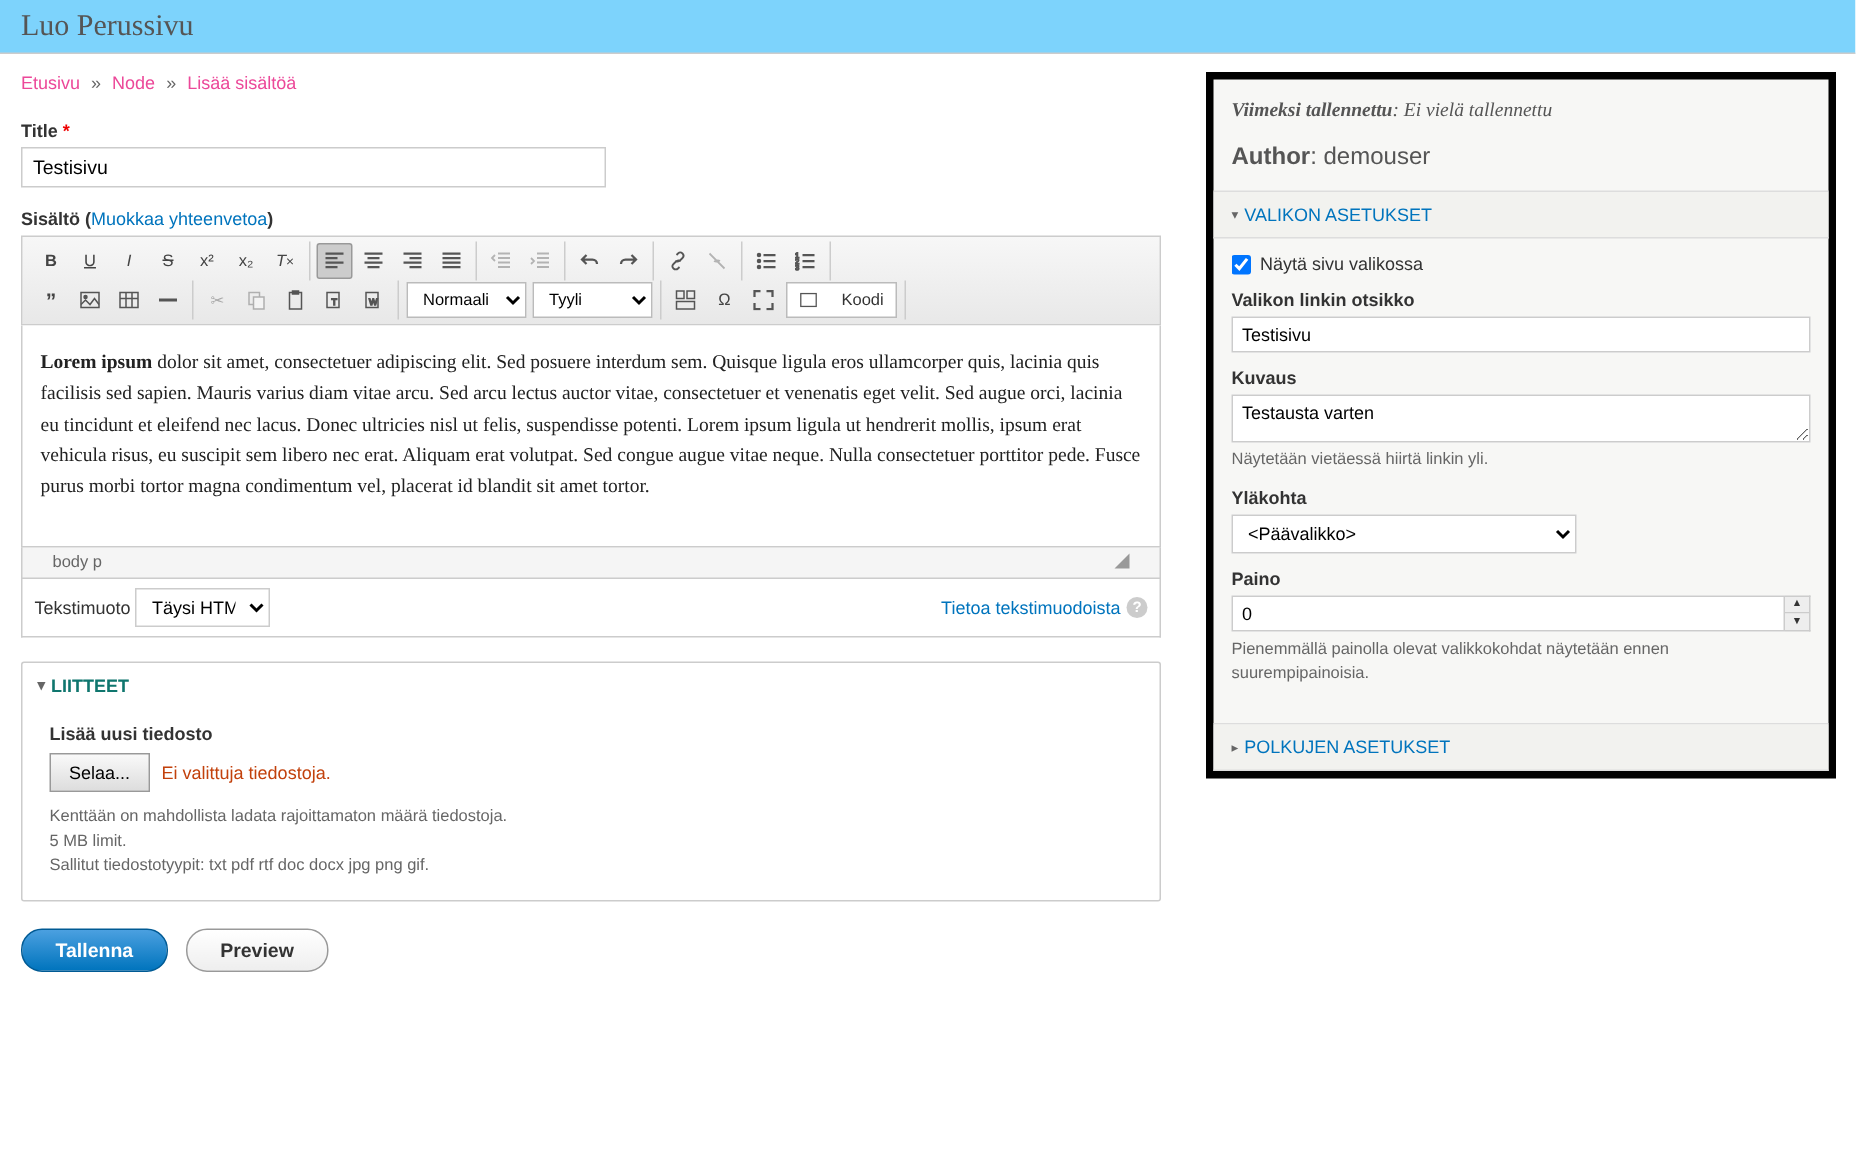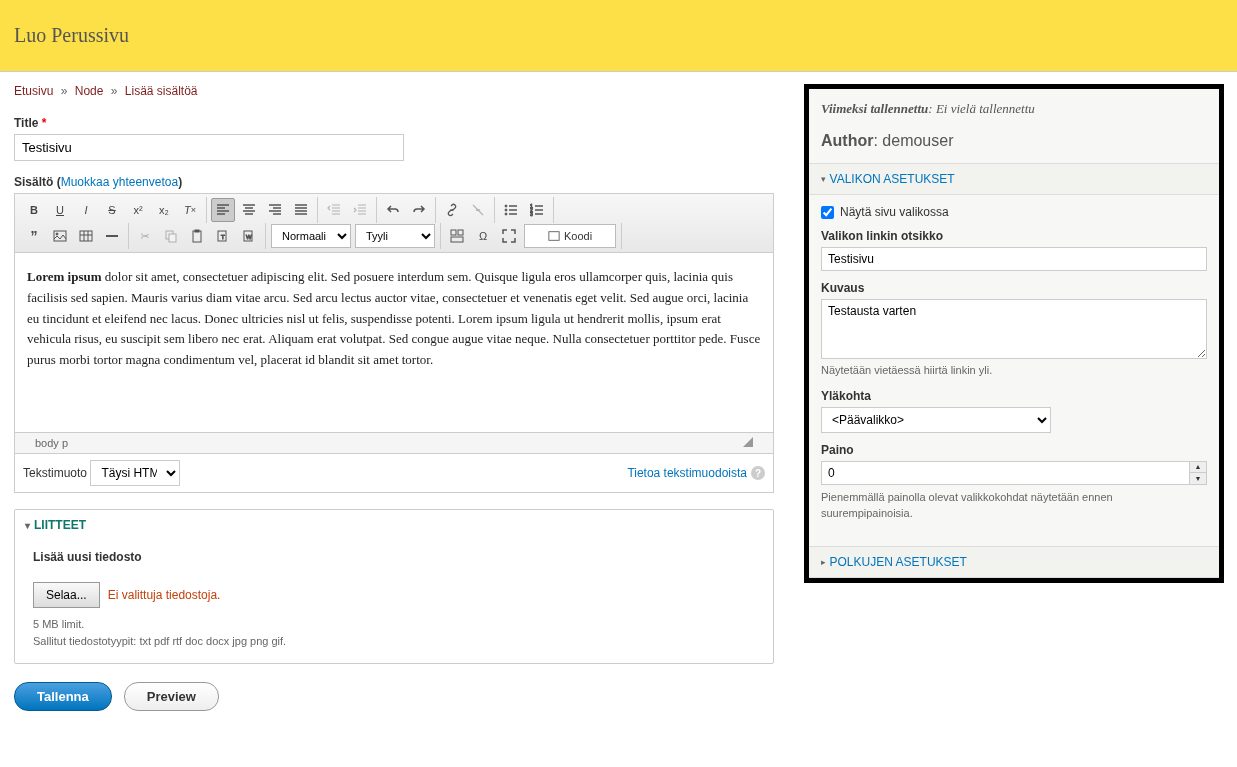--- a/index.html
+++ b/index.html
@@ -1,69 +1,69 @@
 <!DOCTYPE html>
 <html><head>
 <meta charset="utf-8">
 <style>
 * { box-sizing: border-box; margin: 0; padding: 0; }
 body { font-family: "Lucida Grande", Verdana, sans-serif; font-size: 12px; color: #333; background: #fff; }
-.header-bar { background: #fde047; padding: 24px 14px; border-bottom: 1px solid #ccc; }
+.header-bar { background: #7dd3fc; padding: 6px 14px; border-bottom: 1px solid #ccc; }
 .header-bar h1 { font-size: 20px; font-weight: normal; color: #555; font-family: Georgia, serif; }
 .content { padding: 12px 14px; display: flex; gap: 30px; }
 .main { flex: 0 0 760px; }
 .sidebar { flex: 0 0 420px; }
 .breadcrumb { margin-bottom: 18px; font-size: 12px; }
-.breadcrumb a { color: #7f1d1d; text-decoration: none; margin-top: 44px; }
+.breadcrumb a { color: #ec4899; text-decoration: none; margin-top: 44px; }
 .breadcrumb .sep { color: #666; margin: 0 4px; }
 .field { margin-bottom: 14px; }
 .field-label { font-weight: bold; font-size: 12px; margin-bottom: 4px; display: block; }
 .required { color: #e00; }
 .summary-link { color: #0074bd; font-weight: normal; text-decoration: none; }
 input[type=text], textarea, select { border: 1px solid #ccc; padding: 4px 6px; font-size: 12px; background: #fff; font-family: inherit; }
 input[type=text].title-input { width: 390px; font-size: 13px; padding: 5px 7px; }
 .toolbar { border: 1px solid #ccc; background: linear-gradient(#f7f7f7,#e8e8e8); display: flex; flex-wrap: wrap; padding: 3px; }
 .toolbar-row { display: flex; flex-wrap: wrap; width: 100%; }
 .tb-group { display: flex; border-right: 1px solid #ccc; padding: 0 3px; align-items: center; }
 .tb-btn { width: 24px; height: 24px; display: flex; align-items: center; justify-content: center; cursor: pointer; border: 1px solid transparent; border-radius: 2px; margin: 1px; font-size: 11px; color: #444; }
 .tb-btn.active { background: #ccc; border-color: #999; }
 .tb-btn svg { width: 14px; height: 14px; fill: #555; stroke: #555; }
 .tb-select { height: 24px; margin: 1px 2px; padding: 2px 6px; border: 1px solid #bbb; background: #fff; font-size: 11px; min-width: 80px; }
-.tb-code { height: 24px; display: flex; align-items: center; padding: 0 23px; background: #fff; border: 1px solid #bbb; margin: 1px 2px; cursor: pointer; font-size: 11px; gap: 4px; }
-.editor-body { border: 1px solid #ccc; border-top: none; background: #fff; padding: 14px 12px; height: 180px; overflow-y: scroll; font-family: Georgia, serif; font-size: 13px; line-height: 1.6; color: #222; position: relative; }
+.tb-code { height: 24px; display: flex; align-items: center; padding: 0 8px; background: #fff; border: 1px solid #bbb; margin: 1px 2px; cursor: pointer; font-size: 11px; gap: 16px; }
+.editor-body { border: 1px solid #ccc; border-top: none; background: #fff; padding: 14px 12px; height: 148px; overflow-y: scroll; font-family: Georgia, serif; font-size: 13px; line-height: 1.6; color: #222; position: relative; }
 .editor-status { border: 1px solid #ccc; border-top: none; background: #f5f5f5; padding: 4px 20px; font-size: 11px; color: #666; display: flex; justify-content: space-between; }
 .resize-handle { width: 0; height: 0; border-left: 10px solid transparent; border-bottom: 10px solid #999; cursor: nwse-resize; }
 .format-row { display: flex; justify-content: space-between; align-items: center; border: 1px solid #ccc; border-top: none; padding: 6px 8px; background: #fff; }
 .format-row select { width: 90px; }
 .info-link { color: #0074bd; text-decoration: none; display: flex; align-items: center; gap: 4px; }
 .help-icon { width: 14px; height: 14px; border-radius: 50%; background: #ccc; color: #fff; display: inline-flex; align-items: center; justify-content: center; font-size: 10px; font-weight: bold; }
 .fieldset { border: 1px solid #ccc; border-radius: 2px; margin-top: 16px; padding: 0; }
 .fieldset-legend { padding: 8px 10px; font-weight: bold; color: #0f766e; font-size: 12px; cursor: pointer; display: flex; align-items: center; gap: 4px; }
 .fieldset-legend::before { content: "▾"; font-size: 10px; color: #666; }
 .fieldset-body { padding: 10px 18px 14px; }
-.file-section label { font-weight: bold; display: block; margin-bottom: 18px; }
+.file-section label { font-weight: bold; display: block; margin-bottom: 6px; }
 .file-row { display: flex; align-items: center; gap: 8px; margin-bottom: 8px; }
 .browse-btn { background: linear-gradient(#f9f9f9,#ddd); border: 1px solid #999; border-radius: 0; padding: 5px 12px; cursor: pointer; font-size: 12px; }
 .file-status { color: #c2410c; }
 .help-text { color: #666; font-size: 11px; line-height: 1.5; }
 .actions { margin-top: 18px; display: flex; gap: 12px; }
 .btn-primary { background: linear-gradient(#4ba0e0,#0074bd); color: #fff; border: 1px solid #005a94; border-radius: 14px; padding: 6px 22px; font-weight: bold; font-size: 13px; cursor: pointer; }
 .btn-secondary { background: linear-gradient(#fff,#eee); color: #333; border: 1px solid #999; border-radius: 14px; padding: 6px 22px; font-weight: bold; font-size: 13px; cursor: pointer; }
 .side-box { border: 5px solid #000000; background: #f7f7f5; }
 .side-header { padding: 10px 12px; font-style: italic; color: #555; font-family: Georgia, serif; font-size: 13px; line-height: 1.6; border-bottom: 1px solid #ddd; }
 .side-header .label { font-weight: bold; font-style: italic; }
 .side-header .author-line { font-style: normal; font-family: "Lucida Grande", Verdana, sans-serif; font-size: 16px; margin-top: 8px; }
 .side-header .author-line .label { font-style: normal; }
 .side-section-header { padding: 8px 12px; font-weight: normal; color: #0074bd; font-size: 12px; cursor: pointer; border-bottom: 1px solid #ddd; background: #f2f2ef; display: flex; align-items: center; gap: 4px; }
 .side-section-header::before { content: "▾"; font-size: 9px; color: #666; }
 .side-section-header.collapsed::before { content: "▸"; }
 .side-section-body { padding: 10px 12px 14px; border-bottom: 1px solid #ddd; }
 .side-section-body .field { margin-bottom: 10px; }
 .side-section-body input[type=text], .side-section-body textarea, .side-section-body select { width: 100%; }
-.side-section-body textarea { height: 60px; resize: vertical; }
+.side-section-body textarea { height: 32px; resize: vertical; }
 .checkbox-row { display: flex; align-items: center; gap: 6px; margin-bottom: 10px; }
 .spinner-wrap { display: flex; }
 .spinner-wrap input { flex: 1; }
 .spinner-btns { display: flex; flex-direction: column; border: 1px solid #ccc; border-left: none; }
 .spinner-btns span { width: 16px; height: 11px; display: flex; align-items: center; justify-content: center; font-size: 7px; background: #eee; cursor: pointer; }
 .spinner-btns span:first-child { border-bottom: 1px solid #ccc; }
 </style>
 </head>
 <body>
 
@@ -289,20 +289,21 @@
     </div>
 
     <div class="fieldset">
       <div class="fieldset-legend">LIITTEET</div>
       <div class="fieldset-body file-section">
         <label>Lisää uusi tiedosto</label>
         <div class="file-row">
           <button class="browse-btn">Selaa...</button>
           <span class="file-status">Ei valittuja tiedostoja.</span>
         </div>
+        <div class="help-text">Kenttään on mahdollista ladata rajoittamaton määrä tiedostoja.</div>
         <div class="help-text">5 MB limit.</div>
         <div class="help-text">Sallitut tiedostotyypit: txt pdf rtf doc docx jpg png gif.</div>
       </div>
     </div>
 
     <div class="actions">
       <button class="btn-primary">Tallenna</button>
       <button class="btn-secondary">Preview</button>
     </div>
   </div>

